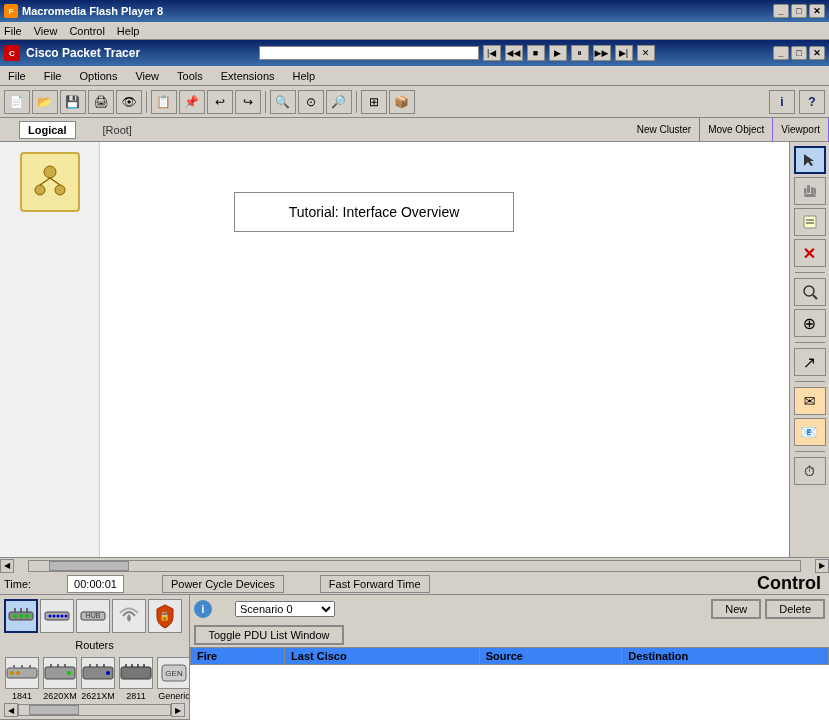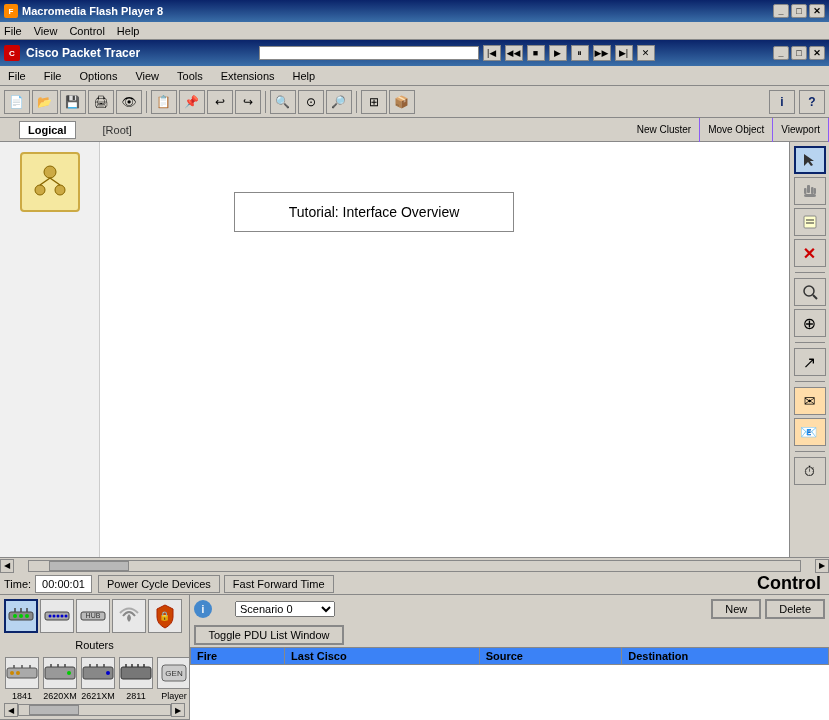--- a/index.html
+++ b/index.html
@@ -174,20 +174,21 @@
       position: absolute; left: 20px; top: 0;
     }
     .scroll-arrow { width: 14px; height: 14px; background: #d4d0c8; border: 1px solid #888; display: flex; align-items: center; justify-content: center; font-size: 8px; cursor: pointer; }
 
     
     .status-bar {
       height: 22px;
       background: #d4d0c8;
       display: flex; align-items: center;
       border-bottom: 1px solid #888;
+      gap: 32px;
     }
     .time-box { padding: 2px 6px; border: 1px solid #888; background: white; font-size: 11px; margin: 2px 4px; }
     .status-btn { padding: 2px 8px; background: #d4d0c8; border: 1px solid #888; font-size: 11px; cursor: pointer; margin: 2px 2px; }
     .realtime-label { margin-left: auto; font-size: 18px; font-weight: bold; padding-right: 8px; }
 
     
     .bottom-panel {
       height: 200px;
       display: flex;
       background: #d4d0c8;
@@ -564,21 +565,21 @@
         </div>
         <div class="device-detail-label">2811</div>
       </div>
       <div class="device-detail-item">
         <div class="device-detail-icon">
           <svg width="32" height="26" viewBox="0 0 32 26">
               <rect x="4" y="5" width="24" height="16" rx="3" fill="#cccccc" stroke="#666" stroke-width="1"></rect>
               <text x="16" y="16" text-anchor="middle" font-size="8" fill="#333">GEN</text>
             </svg>
         </div>
-        <div class="device-detail-label">Player</div>
+        <div class="device-detail-label">Generic</div>
       </div>
     </div>
 
     <div class="device-scrollbar">
       <div class="scroll-arrow" style="font-size:8px;">◀</div>
       <div class="device-scroll-track">
         <div class="device-scroll-thumb"></div>
       </div>
       <div class="scroll-arrow" style="font-size:8px;">▶</div>
     </div>

